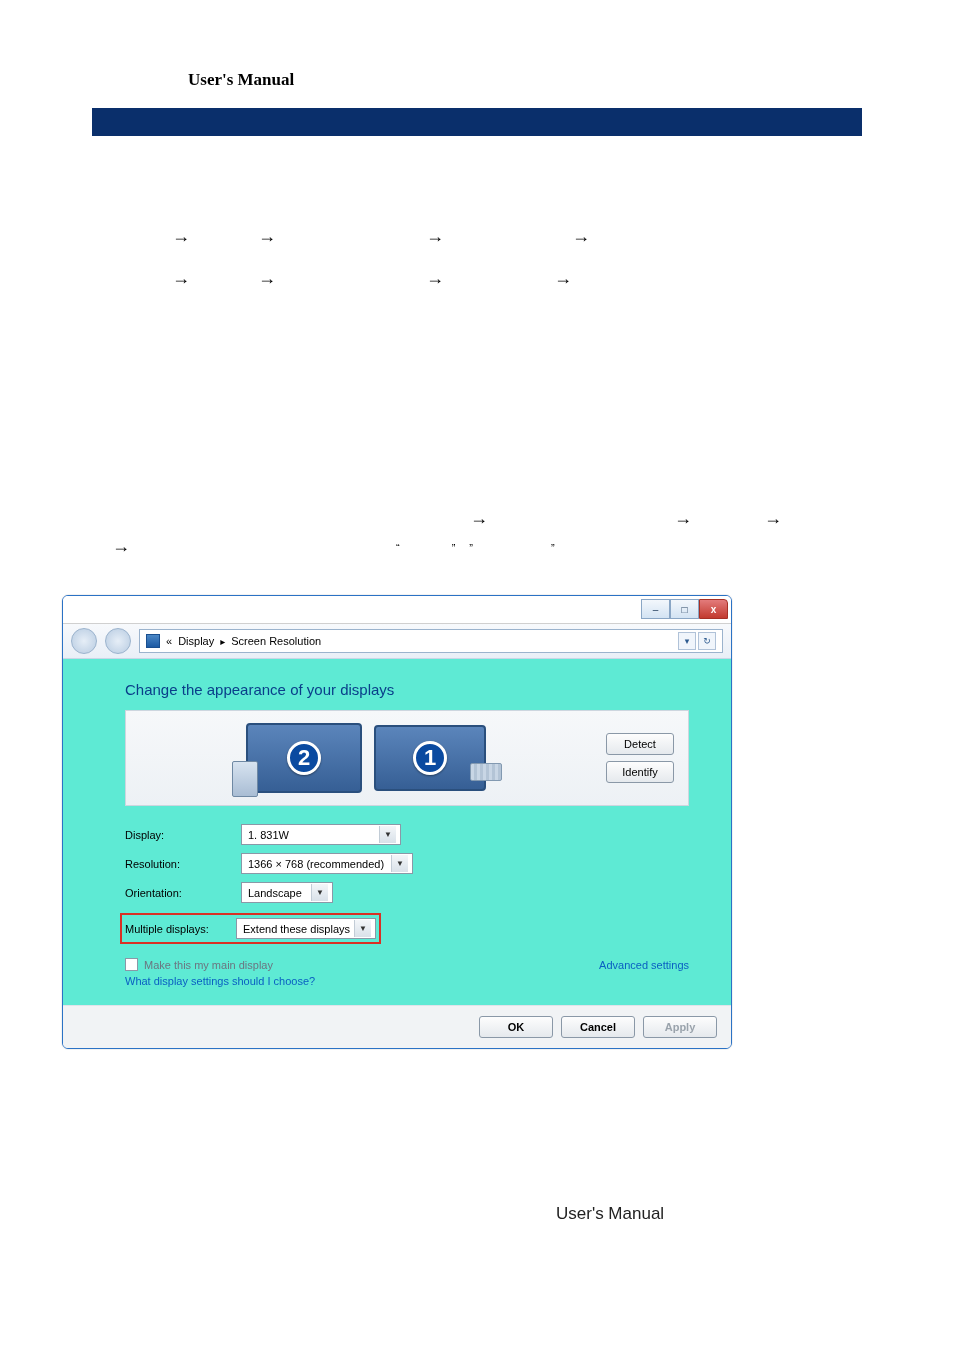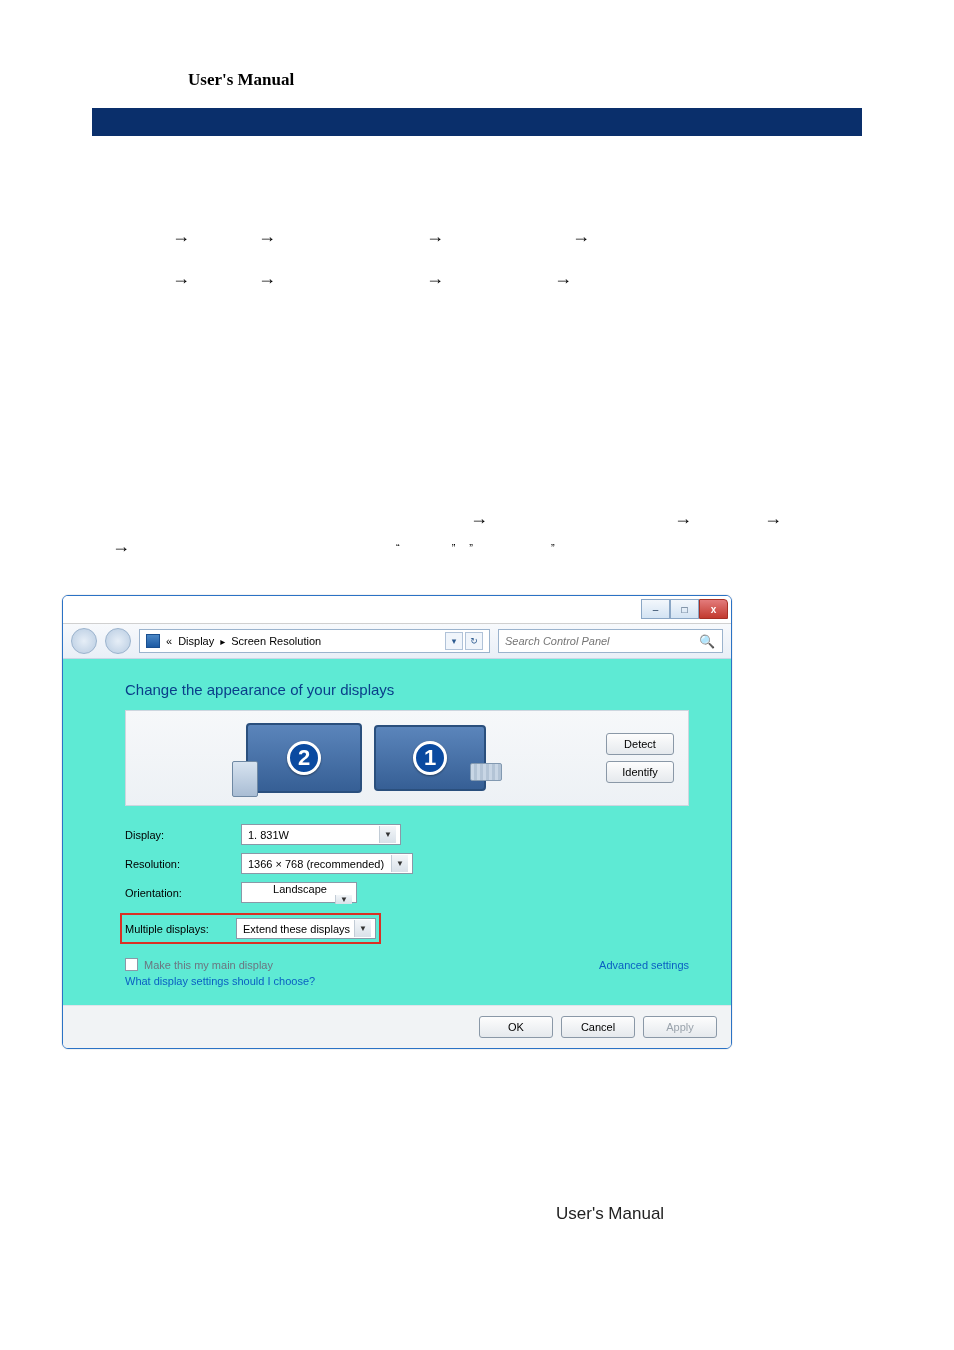--- a/index.html
+++ b/index.html
@@ -50,21 +50,21 @@
   .drop { height: 21px; border: 1px solid #8a98a7; background: #fff; display: flex; align-items: center; padding: 0 4px 0 6px; font-size: 11px; position: relative; }
   .drop .caret { width: 17px; height: 17px; margin-left: auto; background: linear-gradient(#f3f6f9,#d9e1e9); border-left: 1px solid #c2ccd6; display: flex; align-items: center; justify-content: center; font-size: 8px; color: #333; }
   .hi-red { border: 2px solid #d93025; padding: 3px; margin-left: -5px; }
   .hi-red .form-row { margin-bottom: 0; }
   .hi-red label { width: 103px; }
   .chk-row { display: flex; align-items: center; justify-content: space-between; margin-top: 14px; font-size: 11px; }
   .chk-row .ck { display: flex; align-items: center; gap: 6px; color: #6b7580; }
   .chkbox { width: 13px; height: 13px; border: 1px solid #8a98a7; background: #fff; }
   .link { color: #0a5fc2; font-size: 11px; margin-top: 10px; display: block; }
   .btn-row { border-top: 1px solid #dfe4ea; background: #f1f3f5; padding: 10px 14px; display: flex; justify-content: flex-end; gap: 8px; }
-  .btn-row .winbtn { min-width: 74px; }
+  .btn-row .winbtn { min-width: 74px; font-weight: bold; }
   .btn-row .winbtn.disabled { color: #9aa3ac; }
   .footer-txt { position: absolute; bottom: 126px; left: 556px; font-size: 17px; color: #222; font-family: Arial, sans-serif; }
 </style>
 </head>
 <body>
 <div class="page">
   <div class="header-title">User's Manual</div>
   <div class="blue-bar"></div>
 
   <div class="content">
@@ -130,24 +130,20 @@
             <span>Display</span>
             <span class="crumb-sep">▸</span>
             <span>Screen Resolution</span>
             <span class="dd">
               <span class="crumb-dd">▾</span>
               <span class="crumb-dd">
                 <span>↻</span>
               </span>
             </span>
           </div>
-          <div class="searchbox">
-            <input type="text" placeholder="Search Control Panel" style="">
-            <span class="search-ic">🔍</span>
-          </div>
         </div>
         <div class="win-body">
           <div class="win-h">Change the appearance of your displays</div>
           <div class="monitors-box">
             <div class="monitors-left">
               <div class="mon m2">
                 <div class="kb"></div>
                 <div class="badge">2</div>
               </div>
               <div class="mon m1">
@@ -170,21 +166,21 @@
           </div>
           <div class="form-row">
             <label>Resolution:</label>
             <div class="drop" style="width:172px;text-align:center;">
               <span>1366 × 768 (recommended)</span>
               <span class="caret">▼</span>
             </div>
           </div>
           <div class="form-row">
             <label>Orientation:</label>
-            <div class="drop" style="width:116px;flex-direction:column;">
+            <div class="drop" style="width:92px;">
               <span>Landscape</span>
               <span class="caret">▼</span>
             </div>
           </div>
           <div class="hi-red" style="display:inline-block;margin-top:2px;">
             <div class="form-row">
               <label>Multiple displays:</label>
               <div class="drop" style="width:140px;">
                 <span>Extend these displays</span>
                 <span class="caret">▼</span>

